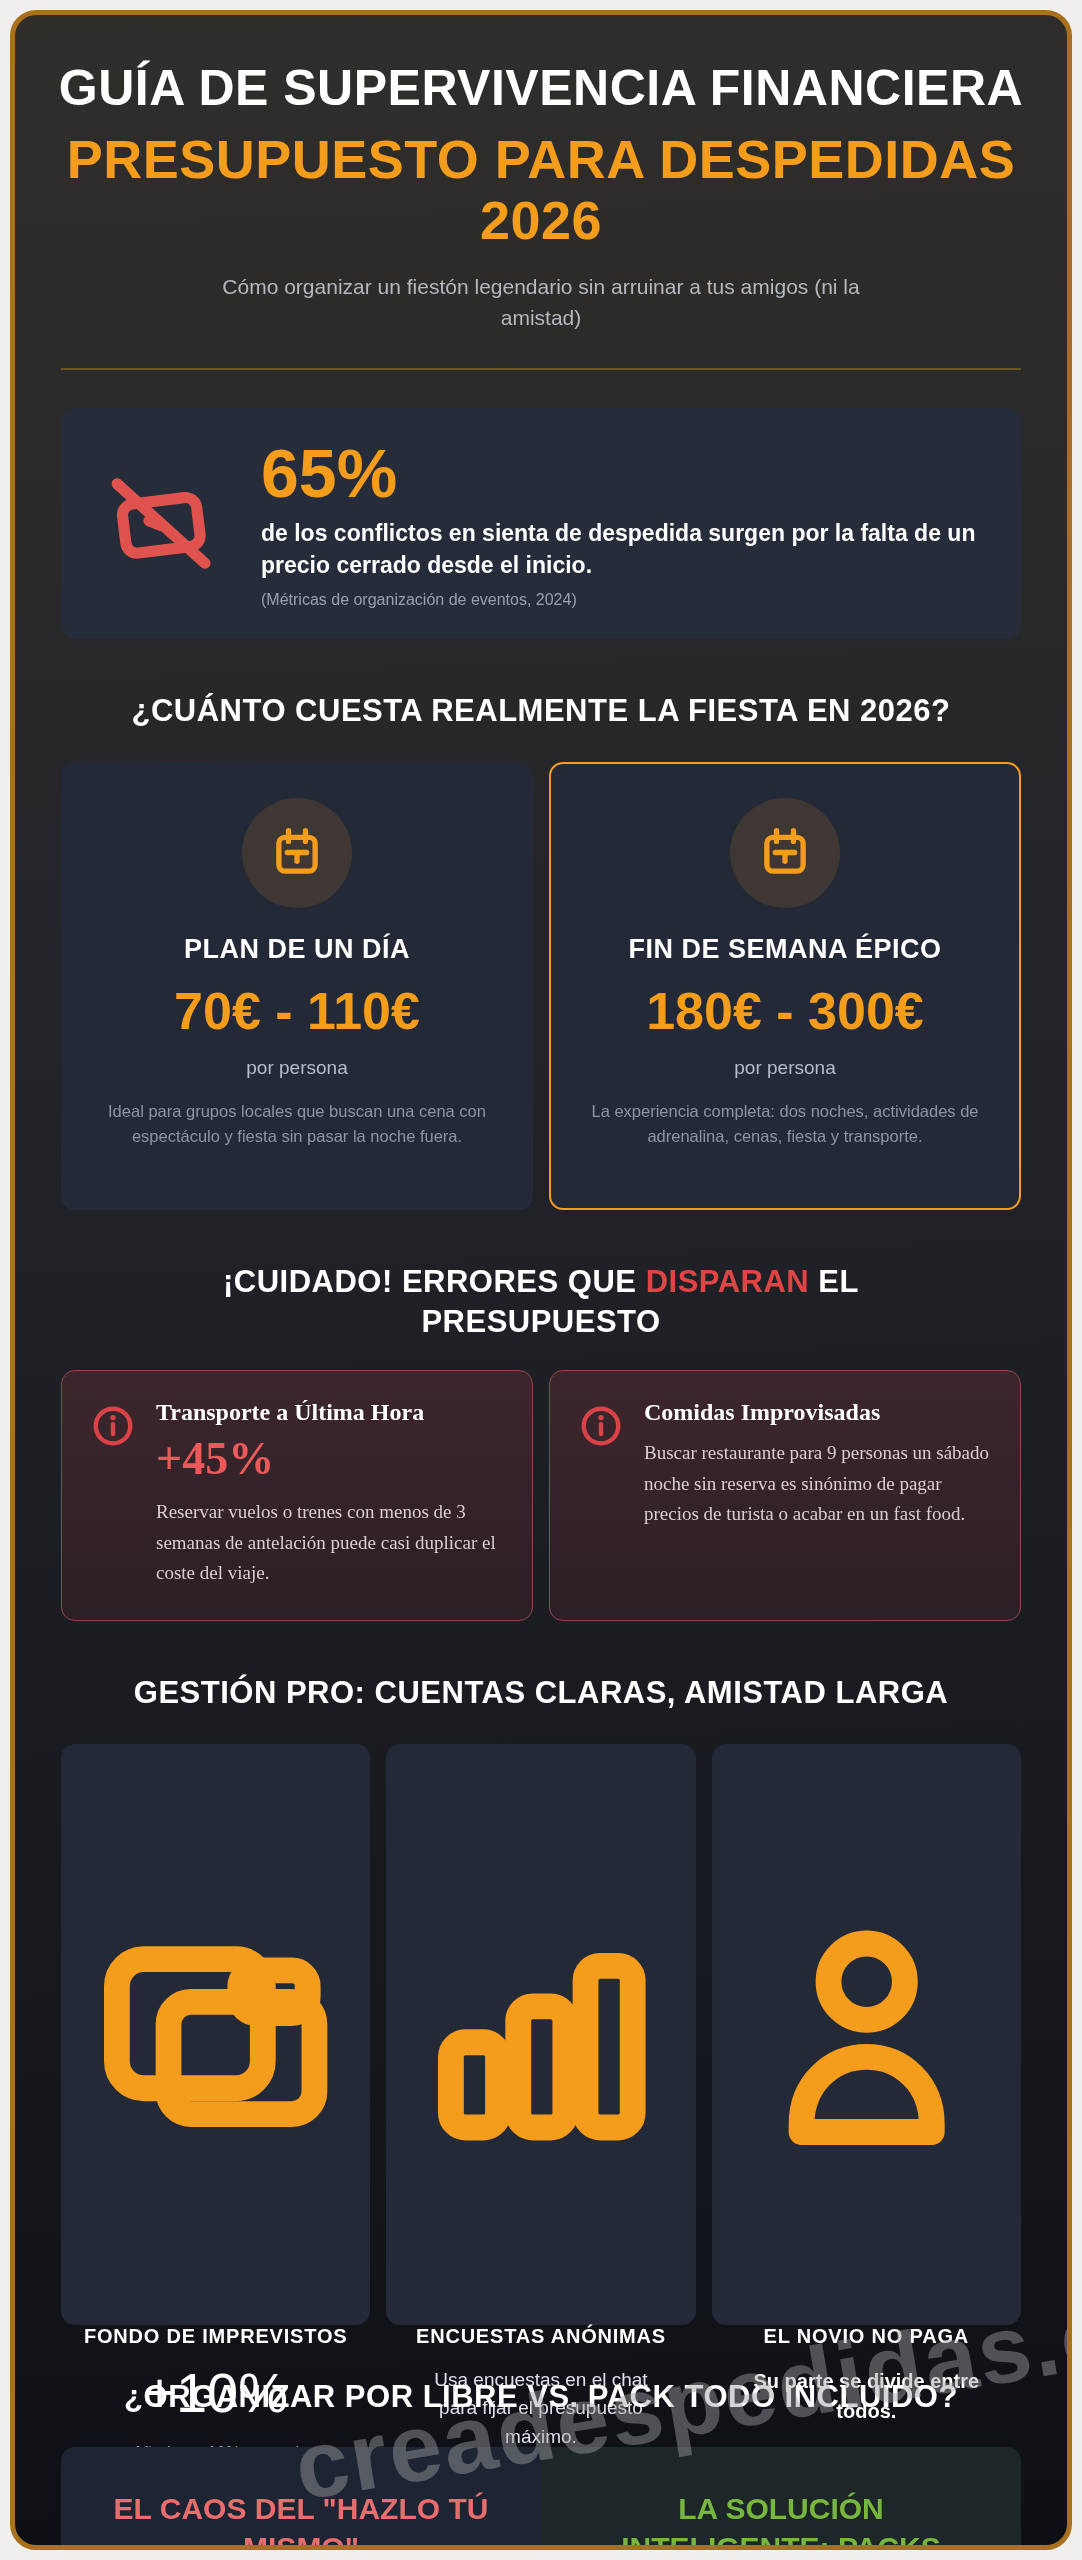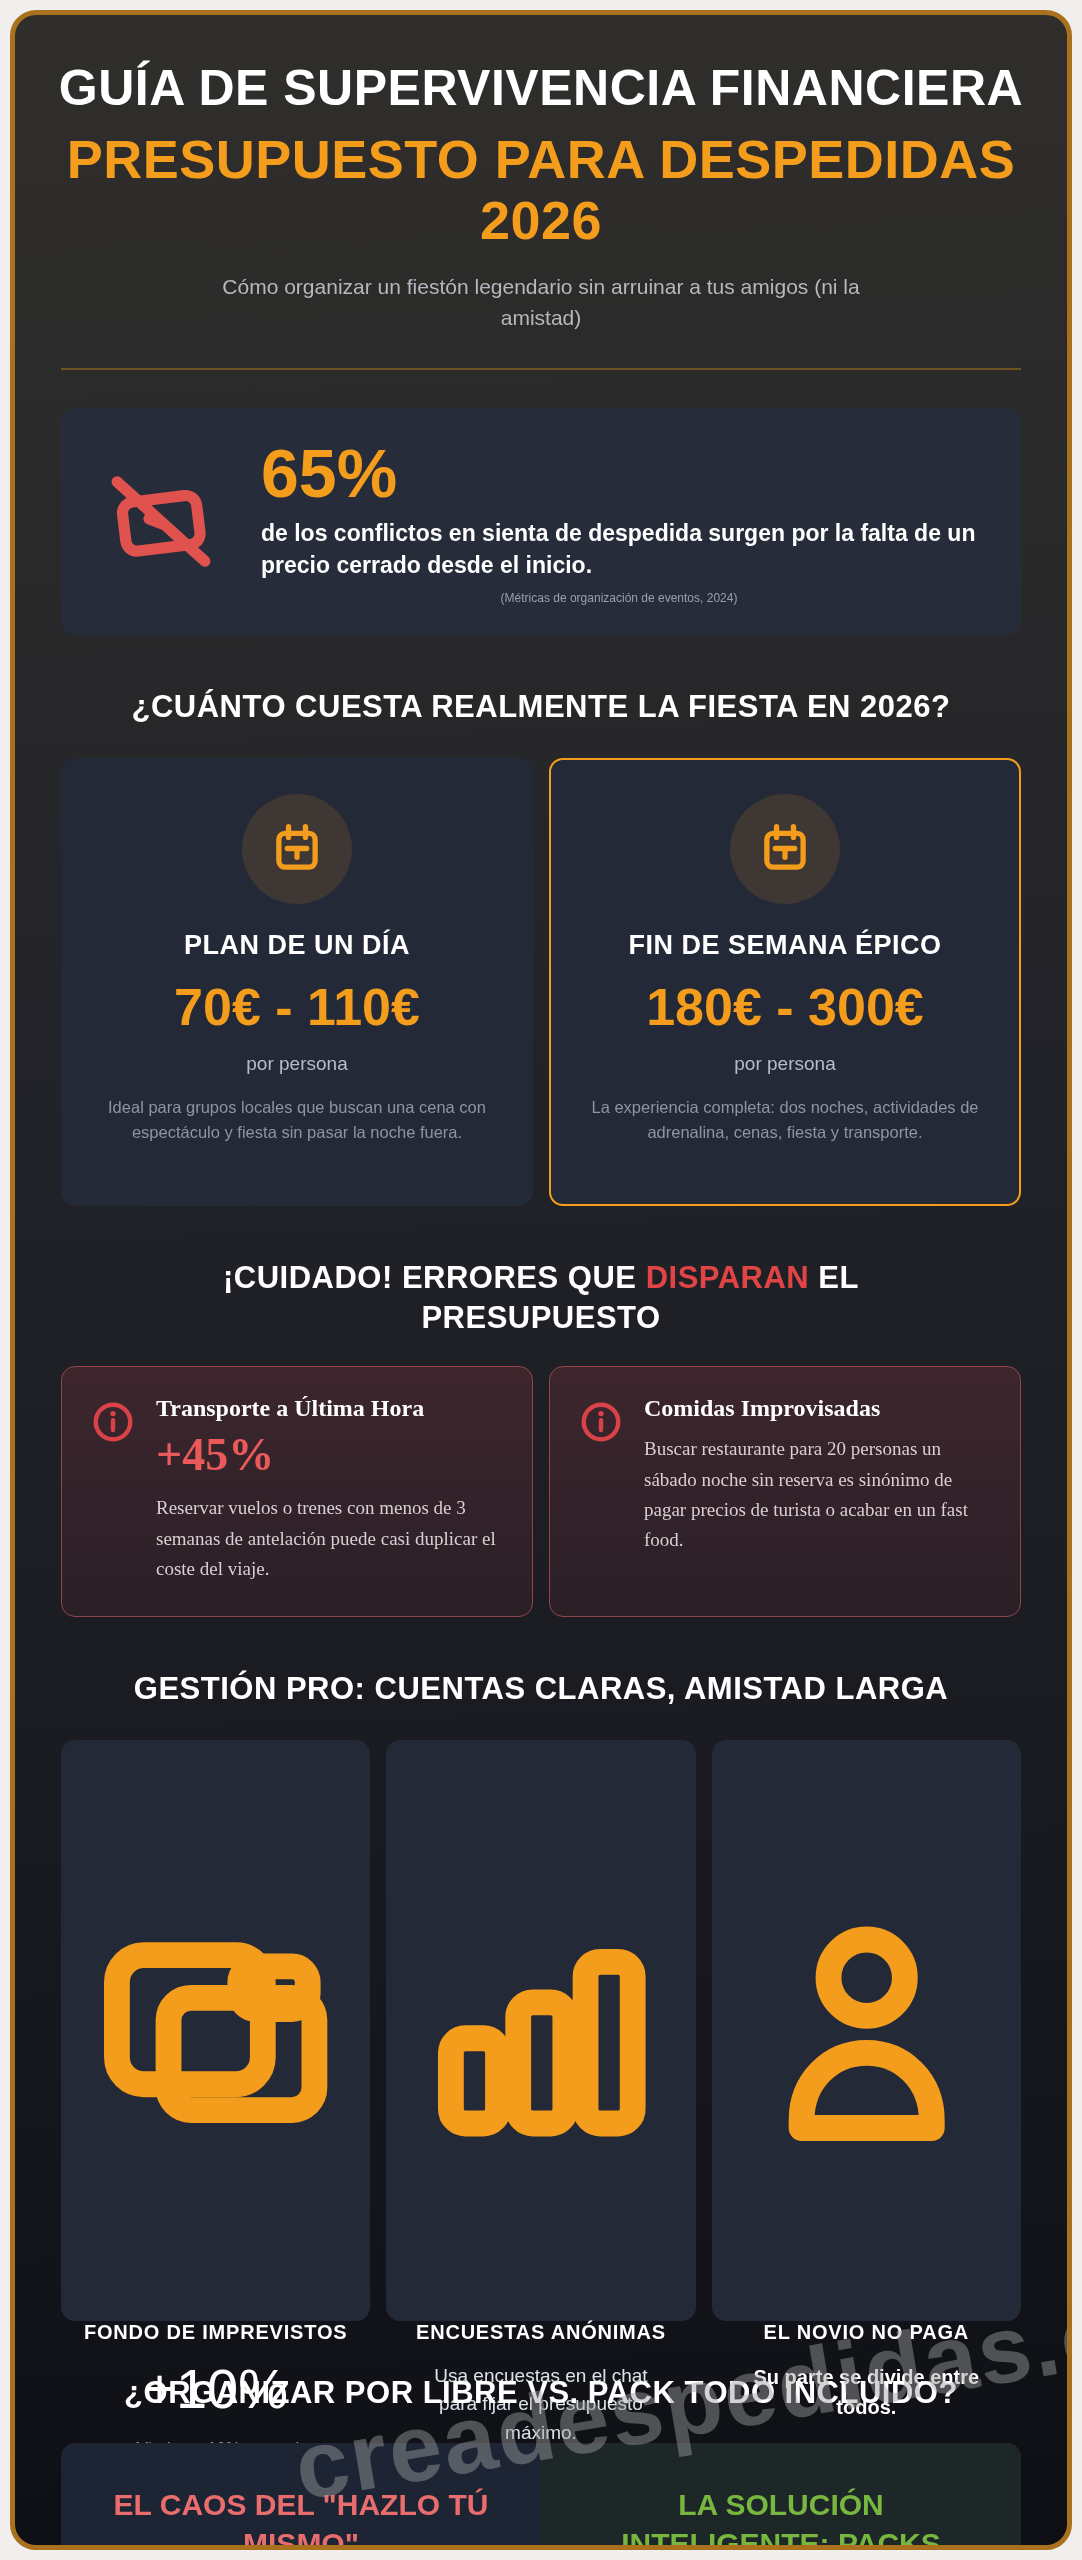--- a/index.html
+++ b/index.html
@@ -27,21 +27,21 @@
 
   
   .stat-card {
     margin:38px 12px 0; background:#262c39; border-radius:14px;
     padding:30px 44px; display:flex; align-items:center; gap:44px;
   }
   .stat-icon { width:112px; height:112px; flex:0 0 auto; color:#e0524d; }
   .stat-icon svg { width:100%; height:100%; }
   .stat-value { color:#f49d1d; font-size:68px; font-weight:800; line-height:1.05; }
   .stat-text { color:#ffffff; font-size:23px; font-weight:700; line-height:1.4; margin-top:8px; max-width:780px; }
-  .stat-source { color:#99a0ab; font-size:12px; margin-top:10px;text-align:center; }
+  .stat-source { color:#99a0ab; font-size:16px; margin-top:10px; }
 
   
   .section-heading { color:#ffffff; font-size:31px; font-weight:800; text-align:center; letter-spacing:.5px; line-height:1.3; }
   .mt-section { margin-top:52px; }
   .heading-danger { color:#e14444; }
   .heading-wrap { max-width:740px; margin-left:auto; margin-right:auto; }
 
   
   .cost-grid { margin:30px 12px 0; display:grid; grid-template-columns:1fr 1fr; gap:16px; }
   .cost-card { background:#232936; border-radius:14px; padding:34px 26px 58px; text-align:center; border:2px solid transparent; }
@@ -185,21 +185,21 @@
       <div class="error-card">
         <span class="info-icon">
           <svg viewBox="0 0 24 24" fill="none" stroke="currentColor" stroke-width="2.3" stroke-linecap="round">
             <circle cx="12" cy="12" r="9"></circle>
             <line x1="12" y1="11" x2="12" y2="16.2"></line>
             <circle cx="12" cy="7.6" r="0.6" fill="currentColor" stroke-width="1.6"></circle>
           </svg>
         </span>
         <div>
           <div class="error-title">Comidas Improvisadas</div>
-          <p class="error-text">Buscar restaurante para 20 personas un sábado noche sin reserva es sinónimo de pagar precios de turista o acabar en un fast food.</p>
+          <p class="error-text">Buscar restaurante para 9 personas un sábado noche sin reserva es sinónimo de pagar precios de turista o acabar en un fast food.</p>
         </div>
       </div>
     </div>
 
     <h2 class="section-heading mt-section">GESTIÓN PRO: CUENTAS CLARAS, AMISTAD LARGA</h2>
     <div class="mgmt-grid">
       <div class="mgmt-card">
         <span class="mgmt-icon">
           <svg viewBox="0 0 24 24" fill="none" stroke="currentColor" stroke-width="2.3" stroke-linecap="round" stroke-linejoin="round">
             <rect x="3.2" y="5.2" width="13" height="11.5" rx="2.4"></rect>

